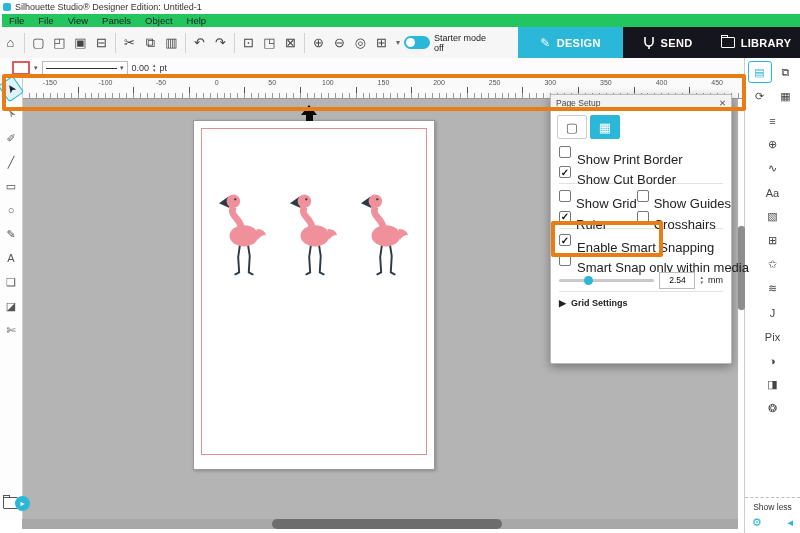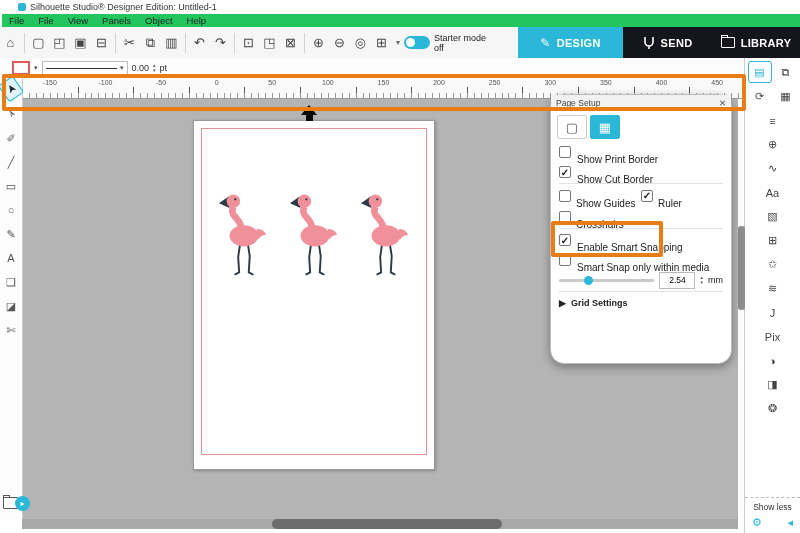--- a/index.html
+++ b/index.html
@@ -1,21 +1,21 @@
 <!DOCTYPE html>
 <html><head>
 <meta charset="utf-8">
 <style>
   html,body{margin:0;padding:0;background:#e9e9e9;}
   #app{position:relative;width:800px;height:533px;background:#fff;overflow:hidden;
        font-family:"Liberation Sans",sans-serif;-webkit-font-smoothing:antialiased;}
 
   
   .titlebar{position:absolute;top:0;left:0;right:0;height:14px;background:#fff;
-    display:flex;align-items:center;gap:4px;padding-left:18px;font-size:9px;color:#333;}
+    display:flex;align-items:center;gap:4px;padding-left:3px;font-size:9px;color:#333;}
   .app-logo{width:8px;height:8px;background:#2bb7d8;border-radius:2px;flex:0 0 auto;}
   .menubar{position:absolute;top:14px;left:2px;right:0;height:13px;background:#22c55e;
     display:flex;font-size:9.5px;color:#222;align-items:center;}
   .menubar span{padding:0 7px;}
 
   
   .toolbar{position:absolute;top:27px;left:0;right:0;height:31px;background:#f6f6f6;
     border-bottom:1px solid #d8d8d8;display:flex;align-items:center;}
   .tbi{width:21px;text-align:center;font-size:13px;color:#444;flex:0 0 auto;cursor:default;}
   .tbi.small{width:12px;font-size:8px;color:#666;}
@@ -98,34 +98,34 @@
   .rt-col{display:flex;flex-direction:column;align-items:center;gap:5px;margin-top:4px;flex:1;}
   .rt-col .rti{height:17px;font-size:11px;}
   .show-less{font-size:8.5px;color:#333;border-top:1px dashed #bbb;width:100%;
     text-align:center;padding:4px 0 2px;}
   .rt-footer{display:flex;justify-content:space-between;width:100%;padding:2px 7px 4px;
     font-size:11px;color:#2bb7d8;box-sizing:border-box;}
 
   
   .panel{position:absolute;left:550px;top:94px;width:180px;height:268px;background:#fff;
     border:1px solid #bbb;box-shadow:0 3px 10px rgba(0,0,0,.35);z-index:40;
-    font-size:9px;color:#222;border-radius:14px;}
+    font-size:9px;color:#222;border-radius:2px;}
   .panel-head{height:15px;display:flex;justify-content:space-between;align-items:center;
     padding:0 5px;background:#f2f2f2;border-bottom:1px solid #ddd;font-size:8.5px;color:#444;}
   .panel-close{cursor:default;color:#555;}
   .panel-tabs{display:flex;gap:3px;padding:4px 6px 3px;}
   .ptab{width:28px;height:22px;border:1px solid #ccc;border-radius:2px;display:flex;
     align-items:center;justify-content:center;font-size:13px;color:#555;background:#fff;}
   .ptab.active{background:#2bb7d8;border-color:#2bb7d8;color:#fff;}
   .psec{padding:0 8px;}
   .crow{display:flex;align-items:center;gap:6px;height:20px;}
   .cb{width:12px;height:12px;border:1.5px solid #777;border-radius:2px;background:#fff;
     display:flex;align-items:center;justify-content:center;font-size:10px;font-weight:bold;
     color:#111;flex:0 0 auto;box-sizing:border-box;}
-  .clbl{font-size:10px;white-space:nowrap;margin-top:15px;}
+  .clbl{font-size:13px;white-space:nowrap;margin-top:15px;}
   .pdiv{border-top:1px solid #e2e2e2;margin:1px 8px;}
   .grid2{display:grid;grid-template-columns:1fr 1fr;padding:0 8px;}
   .grid2 .crow{height:21px;gap:5px;}
   .tlabel{padding:2px 8px 0;height:11px;}
   .tol-row{display:flex;align-items:center;gap:5px;padding:0 8px;height:20px;}
   .tol-track{flex:1;height:3px;background:#c9c9c9;border-radius:2px;position:relative;}
   .tol-thumb{position:absolute;left:26%;top:-3px;width:9px;height:9px;border-radius:50%;background:#2bb7d8;}
   .tol-input{width:30px;height:13px;border:1px solid #bbb;font-size:8.5px;text-align:center;
     font-family:"Liberation Sans",sans-serif;}
   .gs-row{display:flex;align-items:center;gap:5px;padding:5px 8px 0;font-weight:bold;}
@@ -363,20 +363,26 @@
           </span>
         <span class="clbl">Show Cut Border</span>
       </div>
     </div>
     <div class="pdiv"></div>
     <div class="grid2">
       <div class="crow">
         <span class="cb">
             <span></span>
           </span>
+        <span class="clbl">Show Grid</span>
+      </div>
+      <div class="crow">
+        <span class="cb">
+            <span></span>
+          </span>
         <span class="clbl">Show Guides</span>
       </div>
       <div class="crow">
         <span class="cb">
             <span>✓</span>
           </span>
         <span class="clbl">Ruler</span>
       </div>
       <div class="crow">
         <span class="cb">

